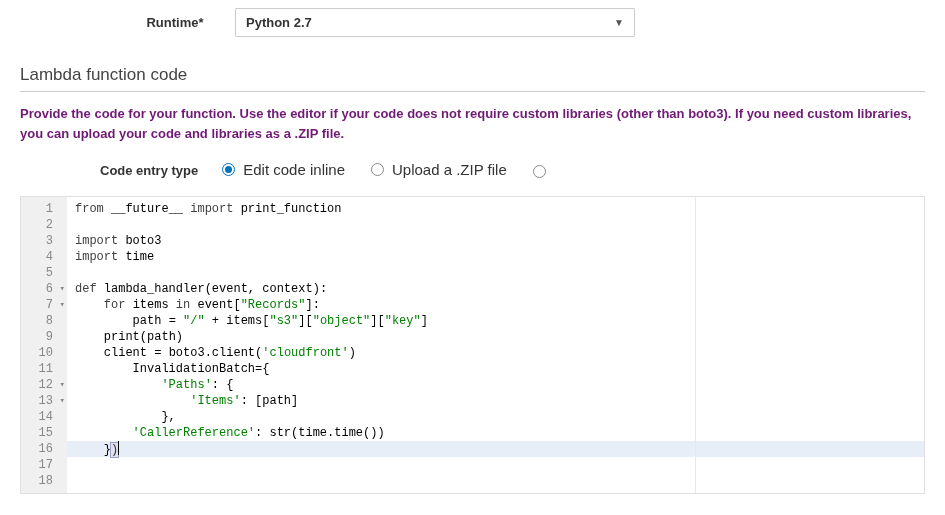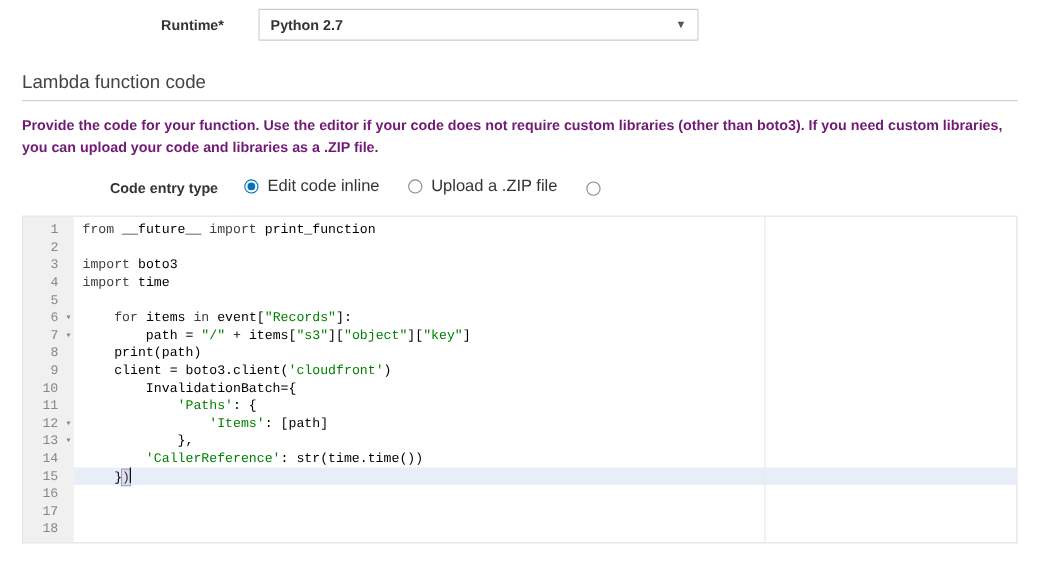--- a/index.html
+++ b/index.html
@@ -237,20 +237,21 @@
       <div class="gutter-line">17</div>
       <div class="gutter-line">18</div>
     </div>
   <div class="code-area" id="code-area">
     <div class="code-vsep"></div>
   <div class="code-line"><span class="kw">from</span><span> </span><span class="id">__future__</span><span> </span><span class="kw">import</span><span> </span><span class="id">print_function</span></div>
       <div class="code-line"></div>
       <div class="code-line"><span class="kw">import</span><span> </span><span class="id">boto3</span></div>
       <div class="code-line"><span class="kw">import</span><span> </span><span class="id">time</span></div>
       <div class="code-line"></div>
+      <div class="code-line"><span class="kw">def</span><span> </span><span class="id">lambda_handler</span><span class="op">(</span><span class="id">event</span><span class="op">, </span><span class="id">context</span><span class="op">):</span></div>
       <div class="code-line"><span>    </span><span class="kw">for</span><span> </span><span class="id">items</span><span> </span><span class="kw">in</span><span> </span><span class="id">event</span><span class="op">[</span><span class="str">"Records"</span><span class="op">]:</span></div>
       <div class="code-line"><span>        </span><span class="id">path</span><span> </span><span class="op">=</span><span> </span><span class="str">"/"</span><span> </span><span class="op">+</span><span> </span><span class="id">items</span><span class="op">[</span><span class="str">"s3"</span><span class="op">][</span><span class="str">"object"</span><span class="op">][</span><span class="str">"key"</span><span class="op">]</span></div>
       <div class="code-line"><span>    </span><span class="id">print</span><span class="op">(</span><span class="id">path</span><span class="op">)</span></div>
       <div class="code-line"><span>    </span><span class="id">client</span><span> </span><span class="op">=</span><span> </span><span class="id">boto3</span><span class="op">.</span><span class="id">client</span><span class="op">(</span><span class="str">'cloudfront'</span><span class="op">)</span></div>
       <div class="code-line"><span>        </span><span class="id">InvalidationBatch</span><span class="op">={</span></div>
       <div class="code-line"><span>            </span><span class="str">'Paths'</span><span class="op">: {</span></div>
       <div class="code-line"><span>                </span><span class="str">'Items'</span><span class="op">: [</span><span class="id">path</span><span class="op">]</span></div>
       <div class="code-line"><span>            </span><span class="op">},</span></div>
       <div class="code-line"><span>        </span><span class="str">'CallerReference'</span><span class="op">: </span><span class="id">str</span><span class="op">(</span><span class="id">time</span><span class="op">.</span><span class="id">time</span><span class="op">())</span></div>
       <div class="code-line active"><span>    </span><span class="op">}</span><span class="paren-hl">)</span><span class="cursor"></span></div>

